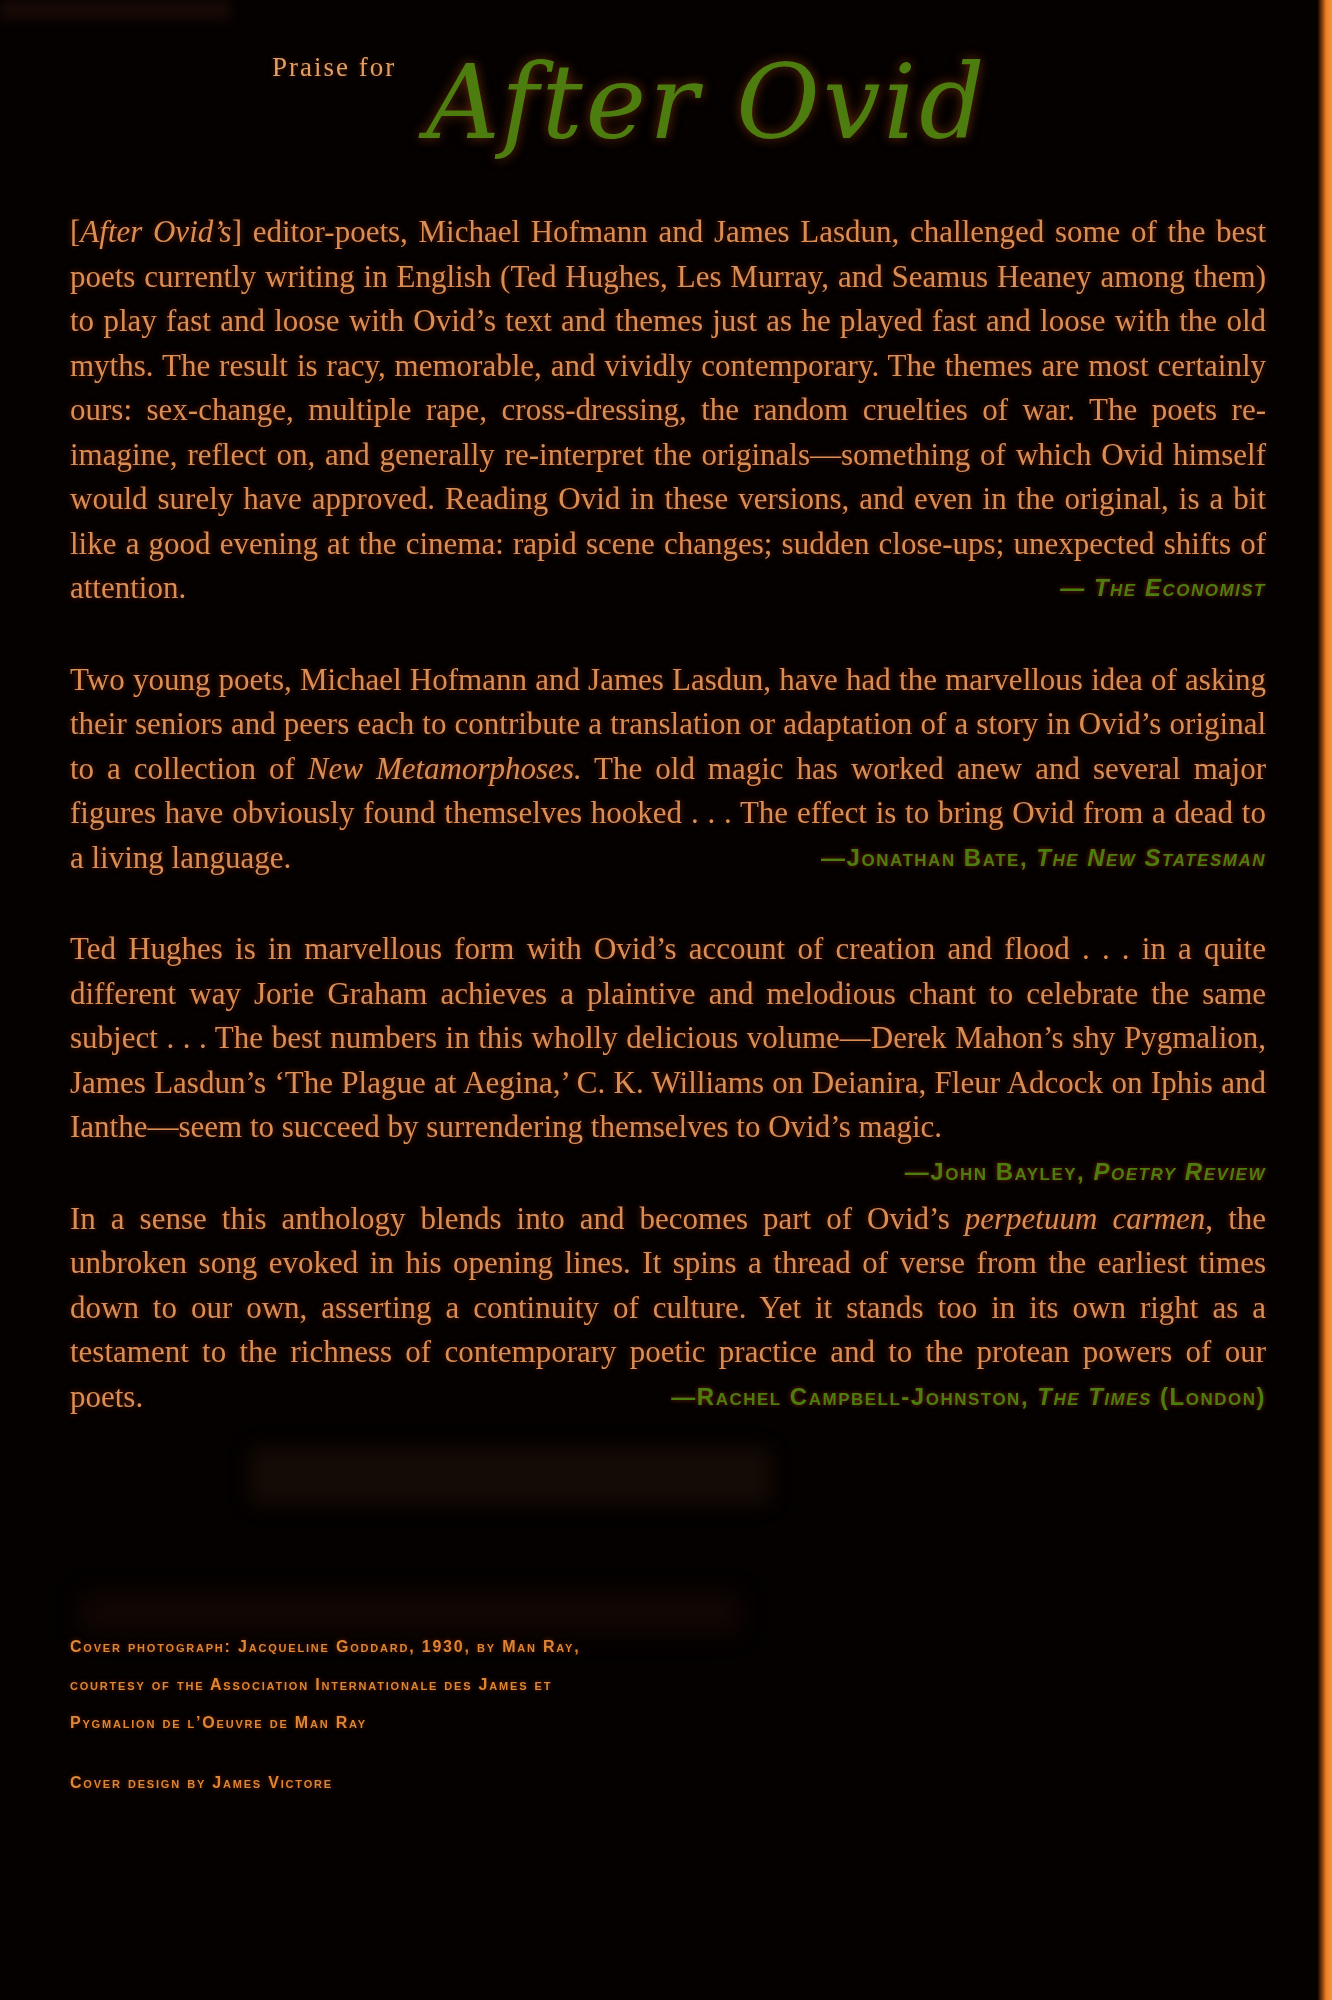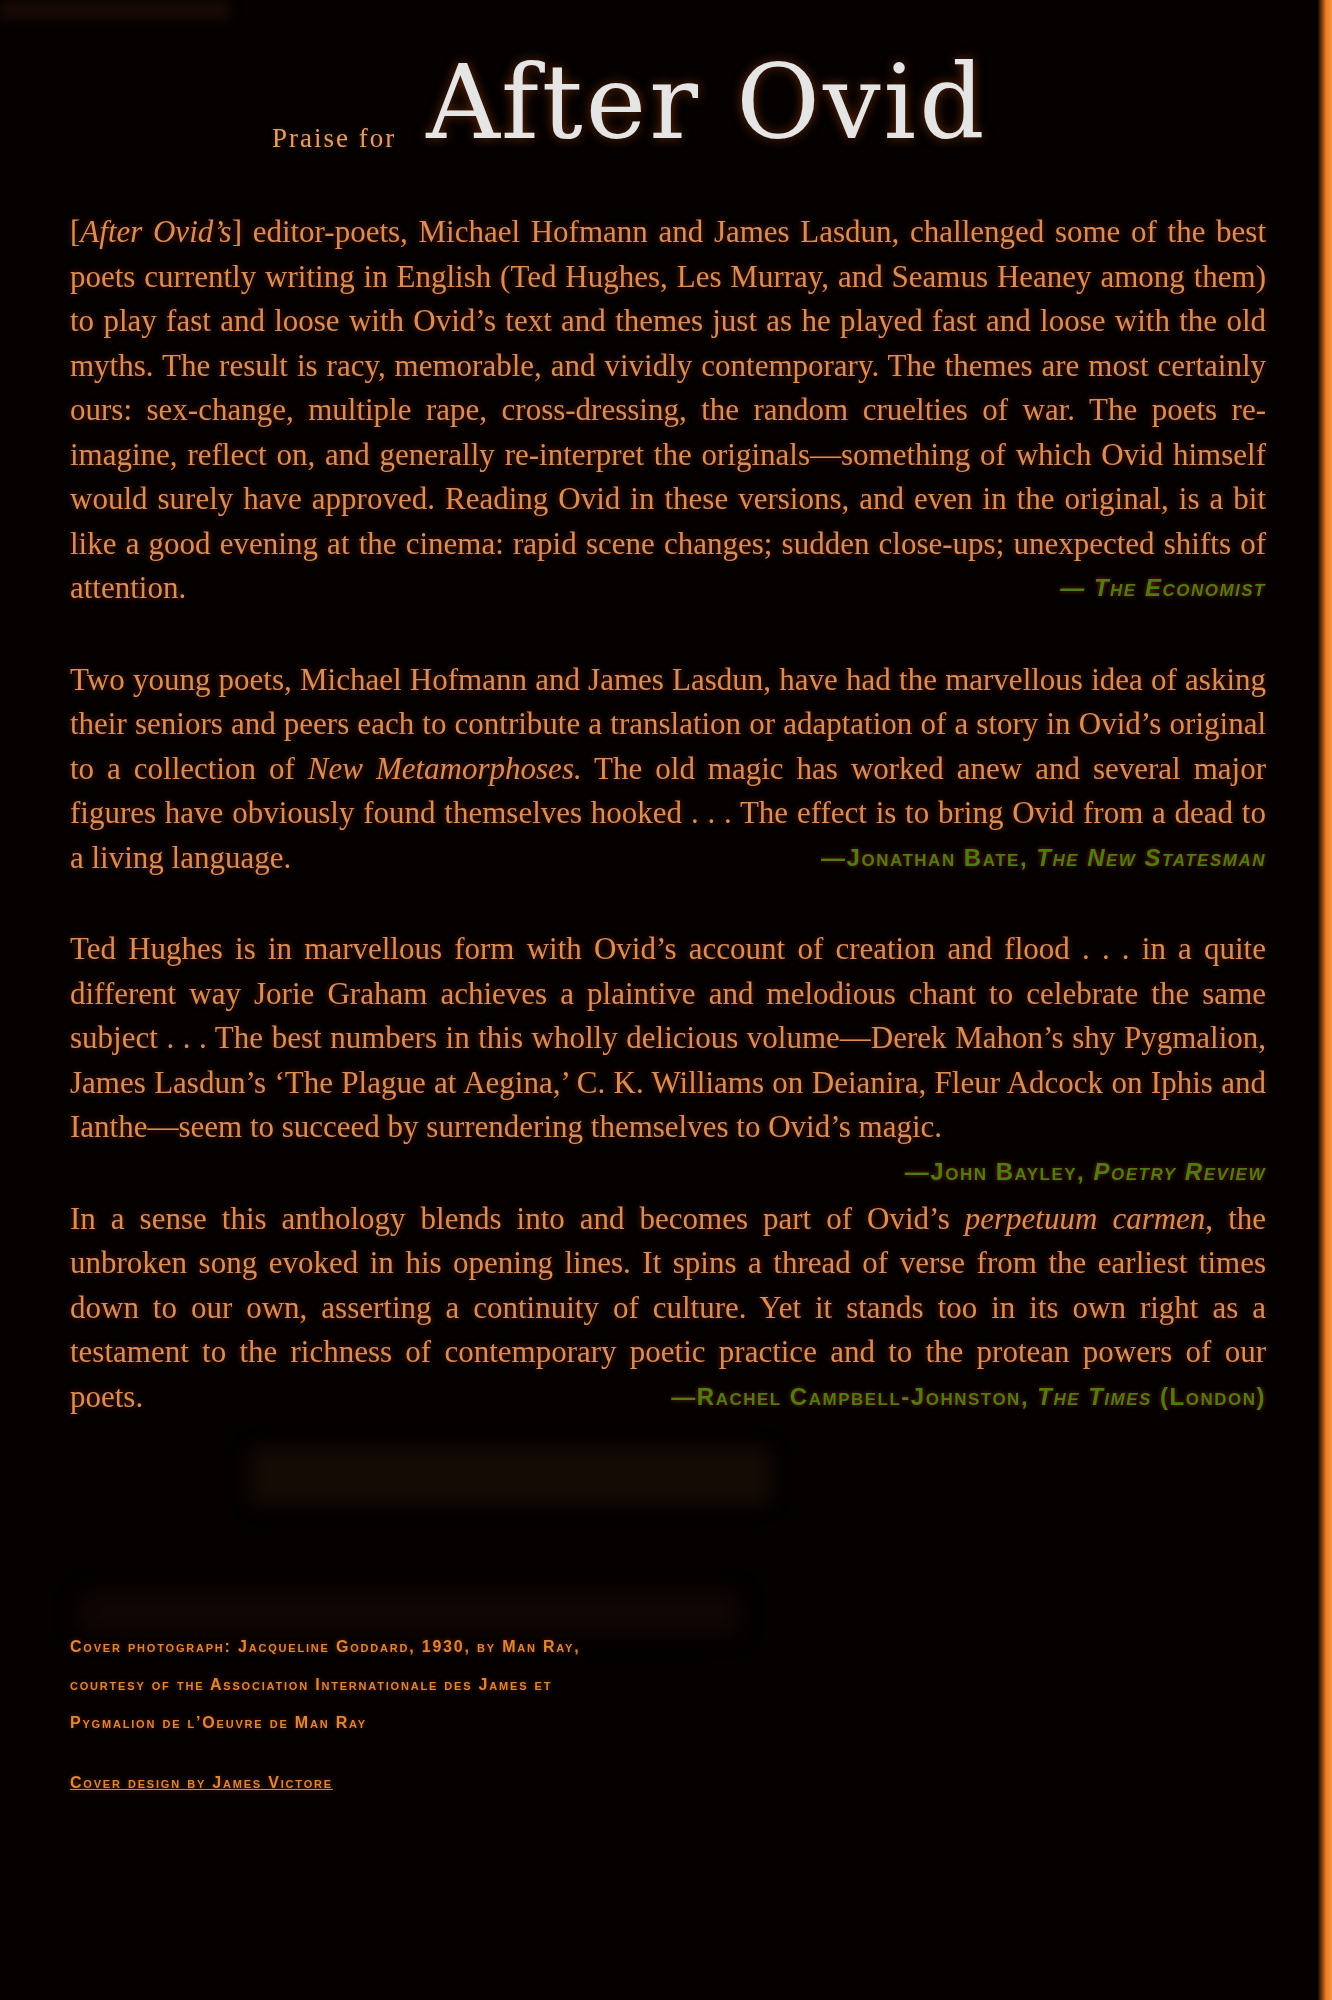--- a/index.html
+++ b/index.html
@@ -17,34 +17,34 @@
     background:linear-gradient(90deg, #1a0800 0%, #7c3c0c 28%, #ef7f24 58%, #f79440 100%);
   }
   
   .artifact { position:absolute; pointer-events:none; }
   .artifact.a1 { left:250px; top:1448px; width:520px; height:56px; background:rgba(62,36,18,.30); filter:blur(10px); }
   .artifact.a2 { left:80px;  top:1592px; width:660px; height:42px; background:rgba(70,32,15,.20); filter:blur(12px); }
   .artifact.a3 { left:0; top:0; width:230px; height:20px; background:rgba(95,45,22,.22); filter:blur(6px); }
 
   .header {
     position:absolute; top:52px; left:272px;
-    display:flex; align-items:flex-end;
+    display:flex; align-items:flex-start;
     white-space:nowrap;
   }
   .eyebrow {
     font-size:27px; letter-spacing:2px;
     color:#dfa063;
     text-shadow:0 0 5px rgba(160,60,15,.55);
   }
   .title {
     font-family:"DejaVu Serif", serif;
-    font-weight:400;
+    font-style:italic; font-weight:400;
     font-size:102px; line-height:1;
     margin-left:30px; letter-spacing:3px;
-    color:#e5e5e5;
+    color:#4d7c0f;
     text-shadow:0 0 12px rgba(205,90,20,.5);
   }
 
   .quotes {
     position:absolute; top:210px; left:70px; right:66px;
   }
   .quote {
     font-size:31px; line-height:44.5px;
     text-align:justify;
     color:#d98e55;
@@ -66,21 +66,21 @@
 
   .credits {
     position:absolute; left:70px; top:1628px;
     font-family:"Liberation Sans", sans-serif;
     font-variant:small-caps;
     font-weight:bold;
     color:#dd8634;
     text-shadow:0 0 5px rgba(160,55,12,.7);
   }
   .credit-line { font-size:16px; line-height:38px; letter-spacing:1.8px; }
-  .design-line { margin-top:22px;text-decoration:underline; }
+  .design-line { margin-top:22px; }
   .publisher { margin-top:28px; }
   .publisher-name { font-size:26px; line-height:32px; letter-spacing:2.5px; }
   .publisher-line { font-size:22.5px; line-height:29px; letter-spacing:1.8px; }
 </style>
 </head>
 <body>
 
 <div class="cover">
   <div class="artifact a1"></div>
   <div class="artifact a2"></div>

